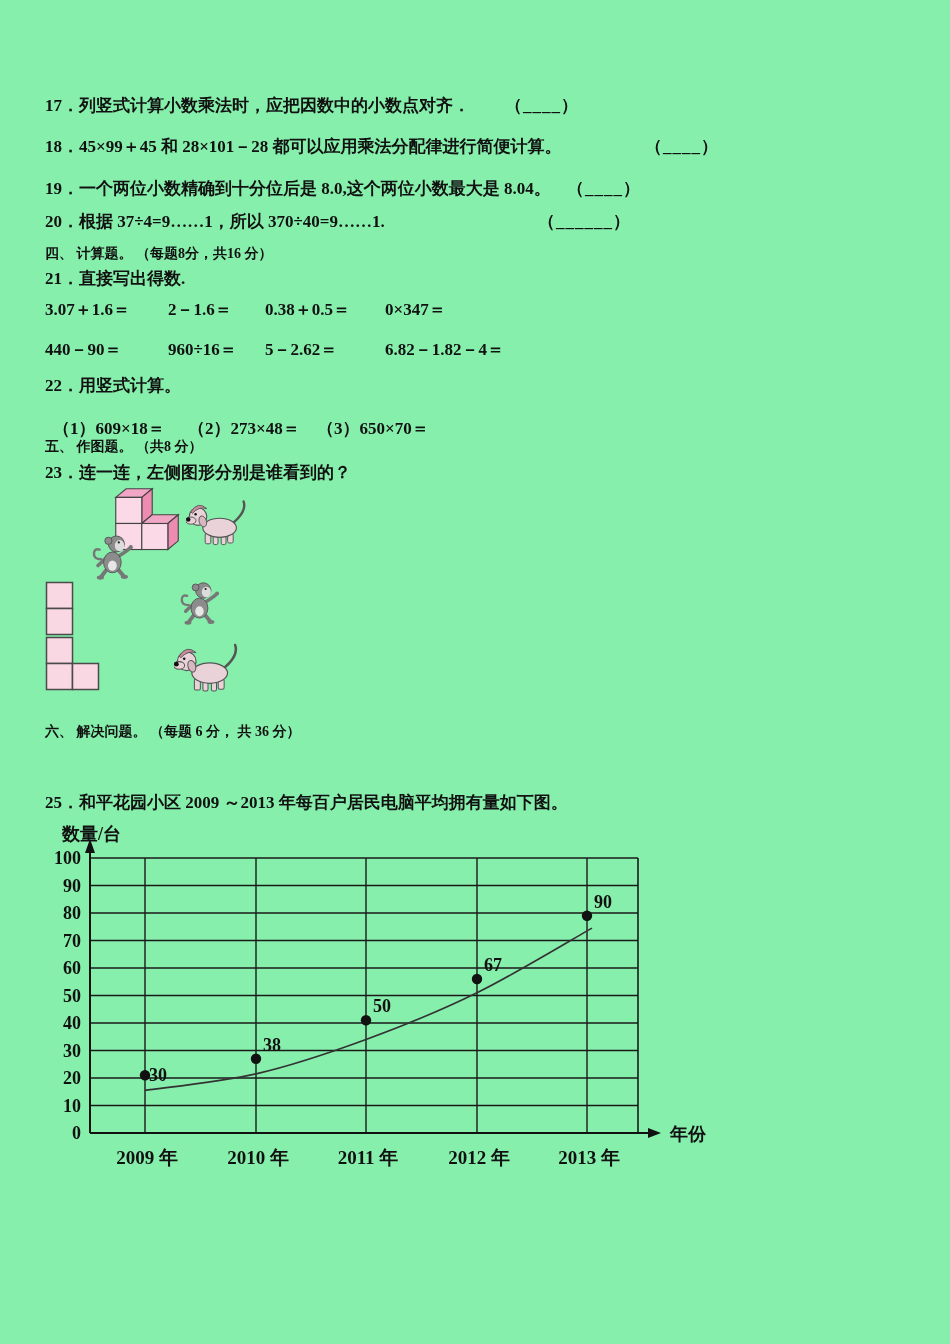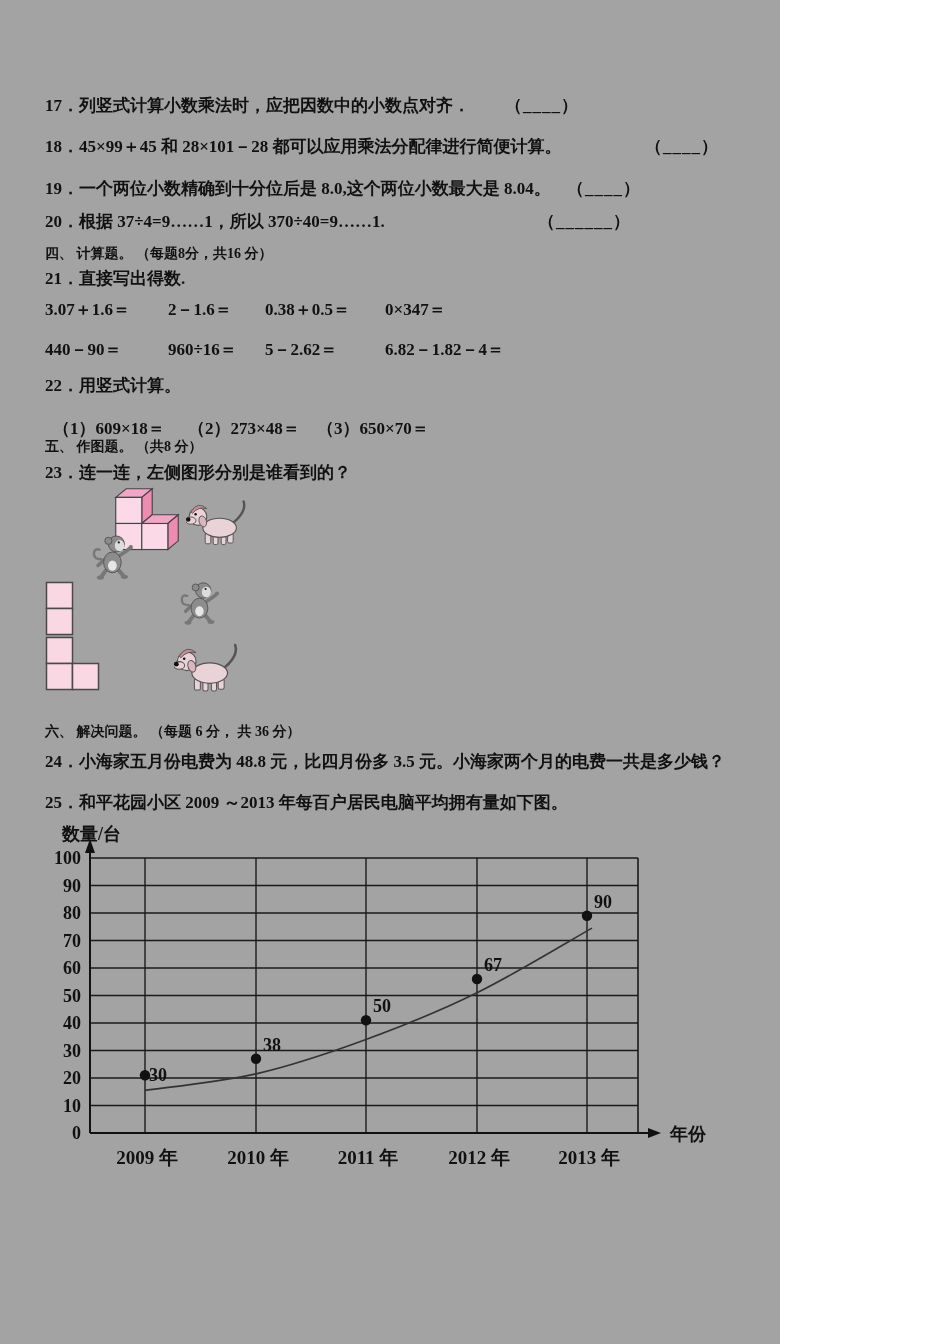--- a/index.html
+++ b/index.html
@@ -1,17 +1,17 @@
 <!DOCTYPE html>
 <html style="--shape-fill: #f9d7e3; --cube-front: #fbd9e6; --cube-top: #f2a6c5; --cube-side: #ee8bb1; --monkey-color: #8c8c8c; --dog-color: #e9d2d8; --dog-cap: #c98a9b;"><head>
 <meta charset="utf-8">
 <style>
   html,body{margin:0;padding:0;background:#ffffff;}
   .page{
-    position:relative;width:780px;height:1344px;background:#a3a3a3;overflow:hidden;
+    position:relative;width:950px;height:1344px;background:#86efac;overflow:hidden;
     font-family:"Liberation Serif","DejaVu Serif",serif;
     font-weight:bold;color:#111;font-size:17px;
   }
   .qline{position:absolute;left:0;width:100%;white-space:nowrap;line-height:22px;}
   .qline .qtext{margin-left:45px;}
   .sec{font-size:14px;}
   .blank{position:absolute;top:0;letter-spacing:1px;}
   .calc-grid{position:absolute;display:grid;white-space:nowrap;}
   #r21a,#r21b{left:45px;grid-template-columns:123px 97px 120px auto;}
   #r21a{top:298px;} #r21b{top:338px;}
@@ -138,23 +138,20 @@
     <rect x="1.5" y="27.5" width="26" height="26" class="shape-stroke"></rect>
   </svg>
   <svg class="figitem" style="left:45px;top:636px" width="58" height="58" viewBox="0 0 58 58">
     <rect x="1.5" y="1.5" width="26" height="26" class="shape-stroke"></rect>
     <rect x="1.5" y="27.5" width="26" height="26" class="shape-stroke"></rect>
     <rect x="27.5" y="27.5" width="26" height="26" class="shape-stroke"></rect>
   </svg>
 
   <div class="qline sec" style="top:721px">
     <span class="qtext">六、 解决问题。 （每题 6 分， 共 36 分）</span>
-  </div>
-  <div class="qline" style="top:751px">
-    <span class="qtext">24．小海家五月份电费为 48.8 元，比四月份多 3.5 元。小海家两个月的电费一共是多少钱？</span>
   </div>
   <div class="qline" style="top:792px">
     <span class="qtext">25．和平花园小区 2009 ～2013 年每百户居民电脑平均拥有量如下图。</span>
   </div>
 
   <svg style="position:absolute;left:0;top:818px;width:760px;height:370px" viewBox="0 818 760 370">
     <g id="chart-root">
         <line x1="90" y1="1133" x2="638" y2="1133" stroke="#1a1a1a" stroke-width="2"></line>
         <text x="81" y="1139" text-anchor="end" font-size="18" font-weight="bold" fill="#111">0</text>
         <line x1="90" y1="1105.5" x2="638" y2="1105.5" stroke="#1a1a1a" stroke-width="1.4"></line>

